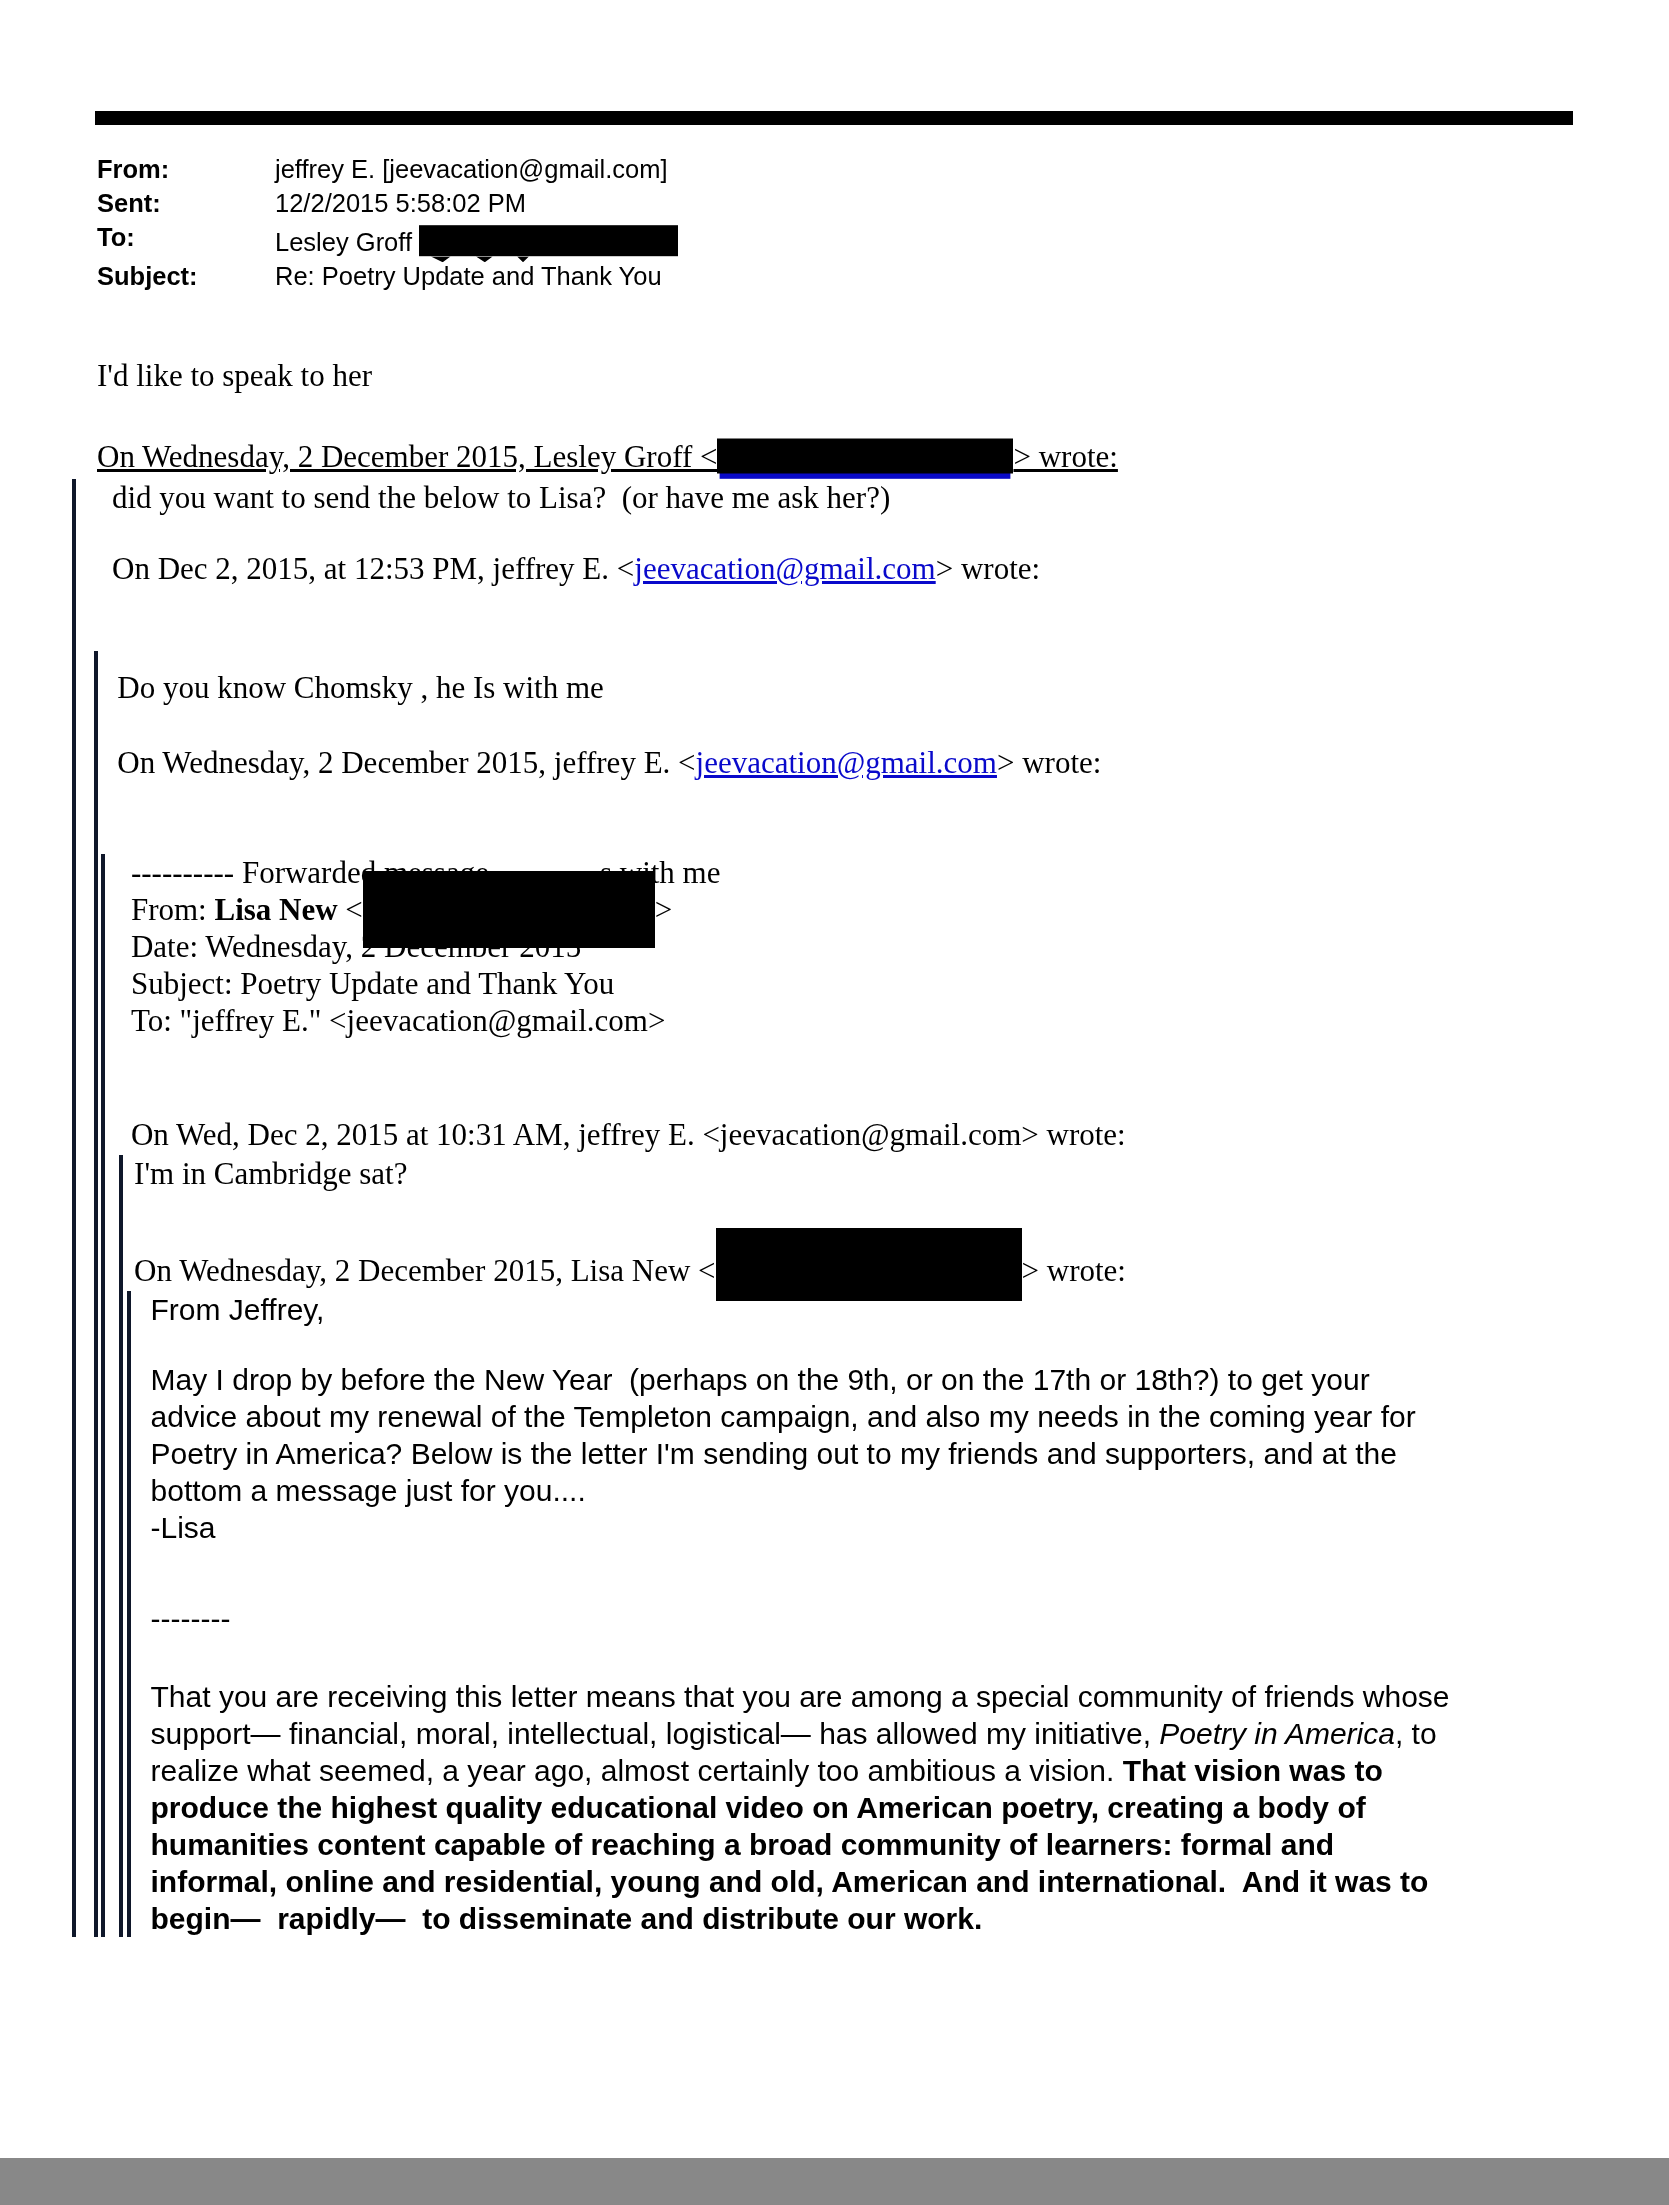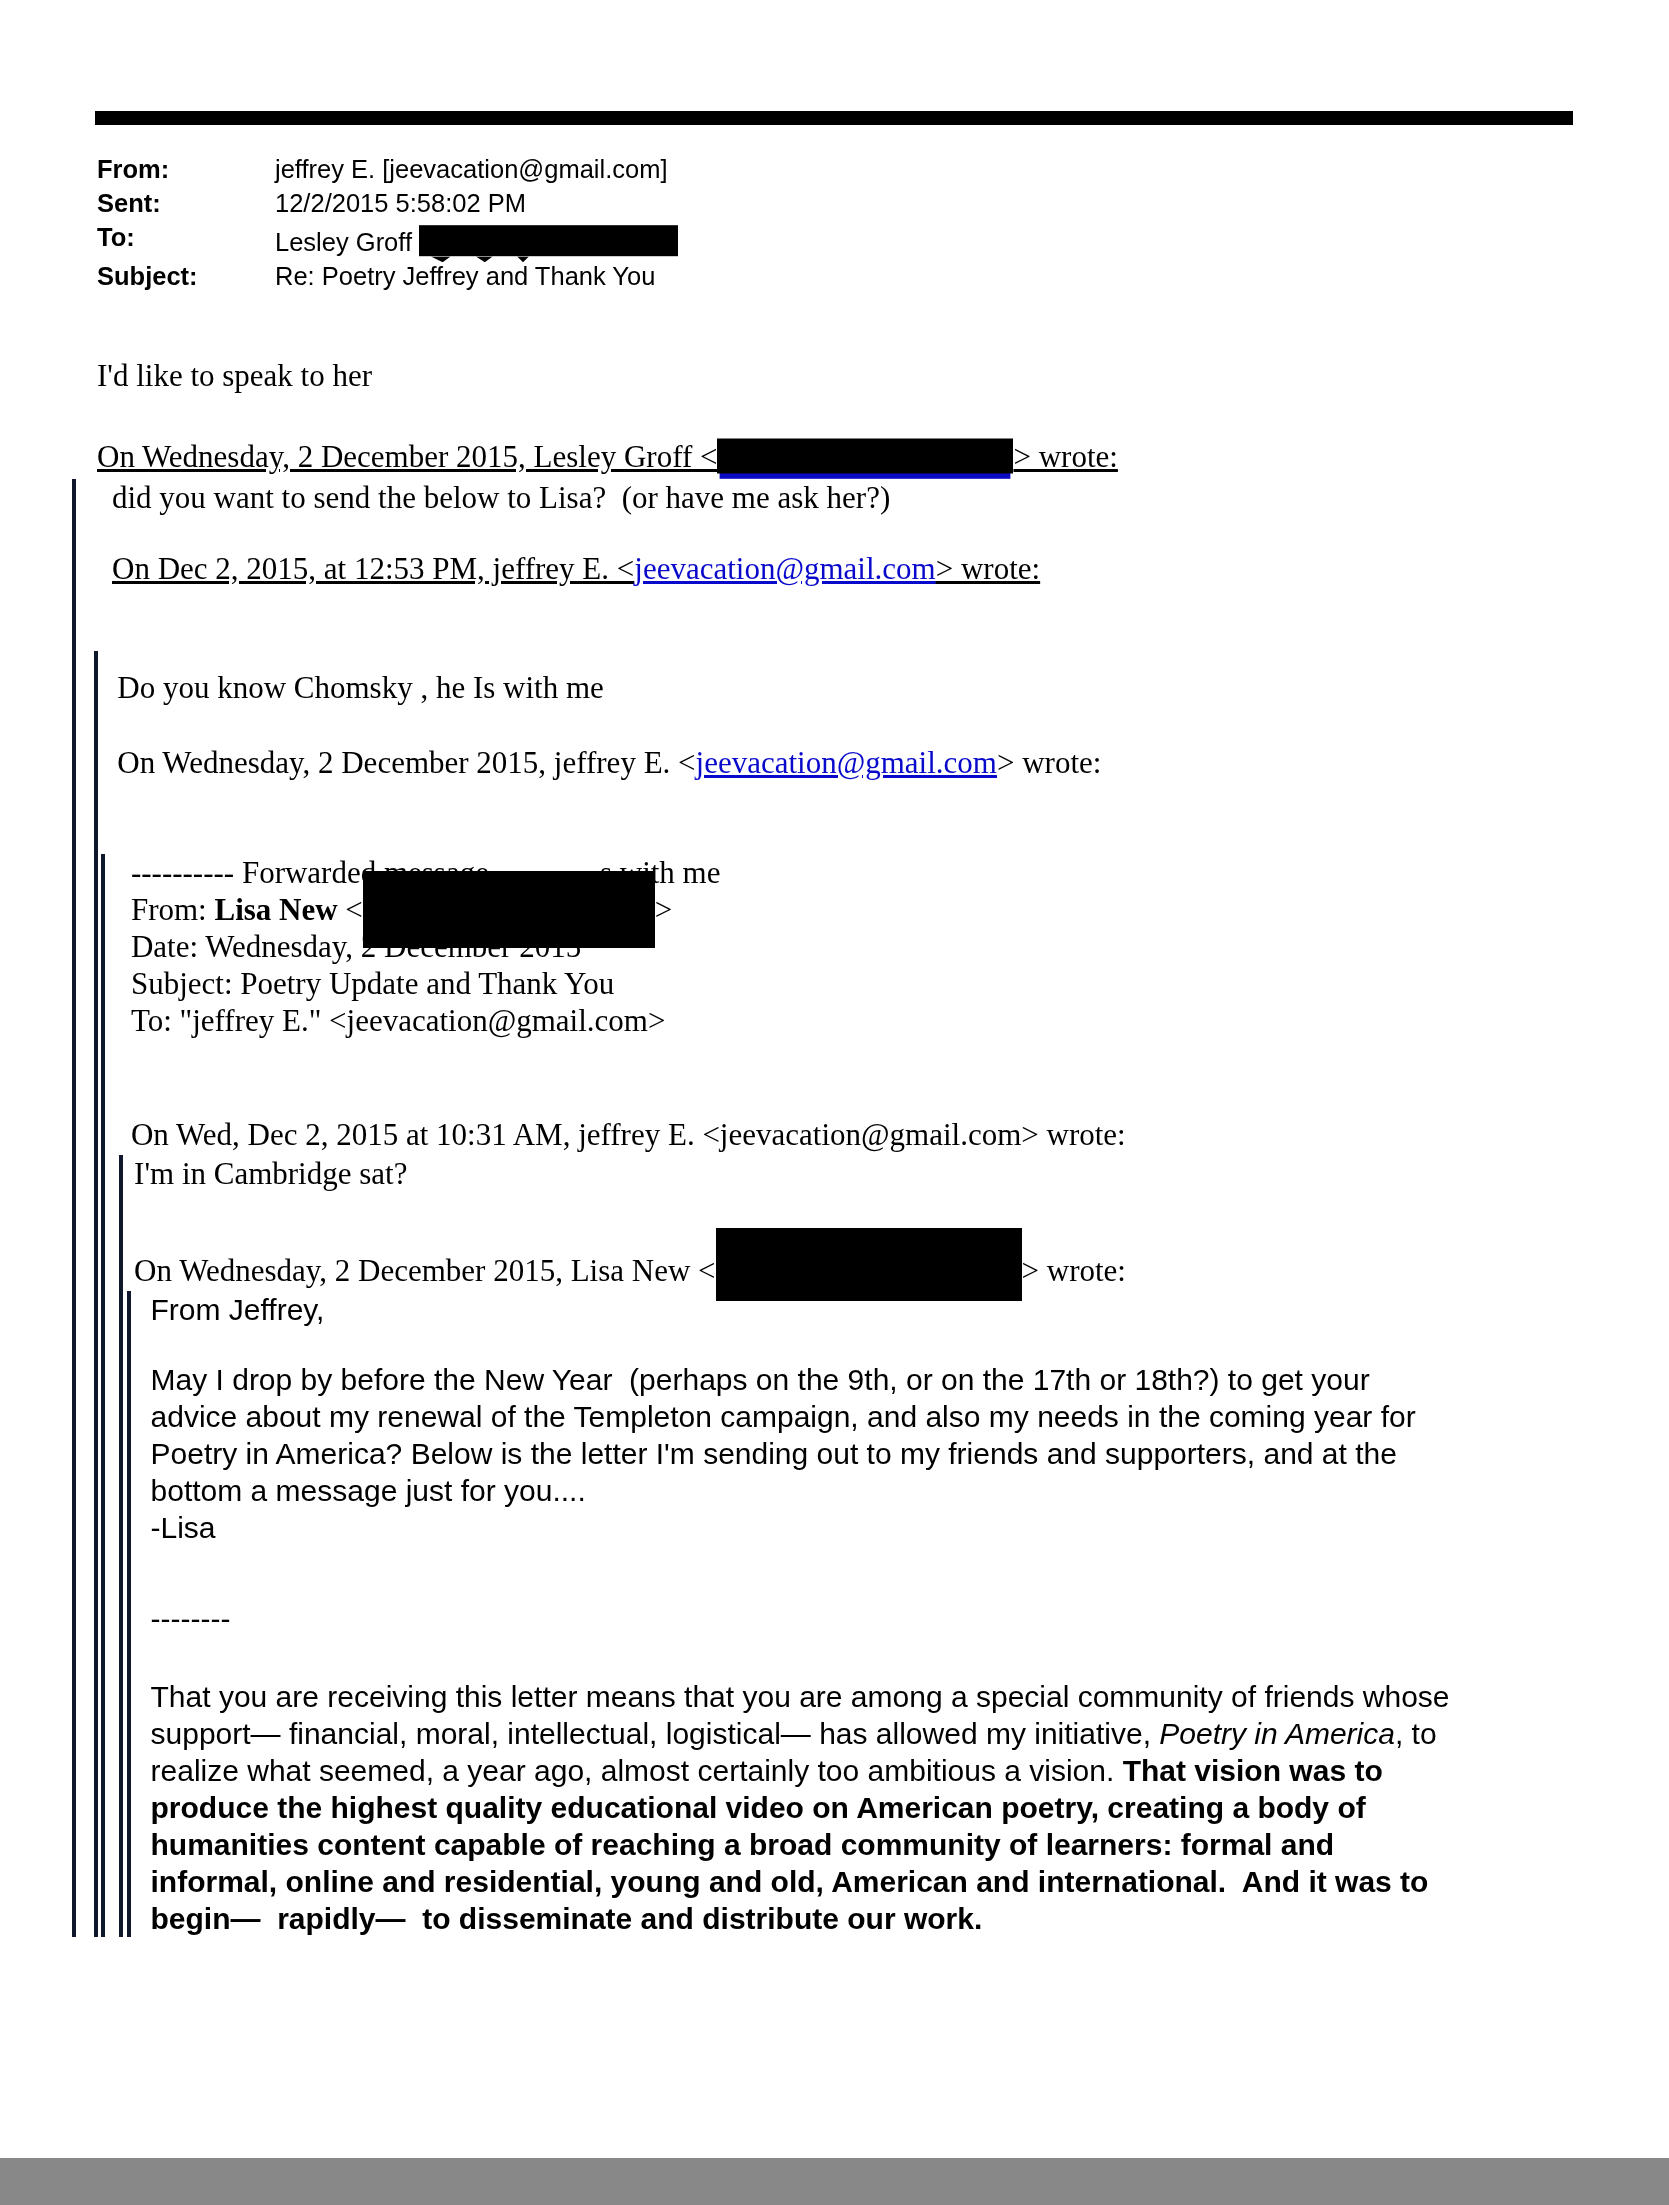--- a/index.html
+++ b/index.html
@@ -69,21 +69,21 @@
   .sans{
     font-family:"Liberation Sans","DejaVu Sans",sans-serif;
     font-size:30px;line-height:37px;
   }
   .it{font-style:italic;}
   .bold{font-weight:bold;}
   
   .mt-reply{margin-top:64px;}
   .mt-lesley{margin-top:38px;text-decoration:underline;}
   .mt-ask{margin-top:3.9px;}
-  .mt-apple{margin-top:34px;text-decoration:underline;}
+  .mt-apple{margin-top:34px;}
   .mt-chomsky{margin-top:64px;padding-top:18.3px;}
   .mt-gmail{margin-top:38px;}
   .mt-fwd{margin-top:73px;}
   .mt-ideal{margin-top:77px;}
   .mt-1031{margin-top:77px;}
   .mt-cam{margin-top:1.3px;}
   .mt-lisa-hdr{margin-top:60px;}
   .mt-dear{margin-top:2.6px;}
   .mt-para1{margin-top:33px;}
   .mt-div{margin-top:54px;}
@@ -111,21 +111,21 @@
       <div class="hdr-row">
         <span class="hdr-label">Sent:</span>
         <span class="hdr-value">12/2/2015 5:58:02 PM</span>
       </div>
       <div class="hdr-row">
         <span class="hdr-label">To:</span>
         <span class="hdr-value"><span>Lesley Groff </span><span class="red red-to"></span></span>
       </div>
       <div class="hdr-row">
         <span class="hdr-label">Subject:</span>
-        <span class="hdr-value">Re: Poetry Jeffrey and Thank You</span>
+        <span class="hdr-value">Re: Poetry Update and Thank You</span>
       </div>
     </div>
 
     <div class="body-serif">
 
       <p class="mt-reply prewrap">I'd like to speak to her</p>
 
       <p class="mt-lesley prewrap"><span>On Wednesday, 2 December 2015, Lesley Groff &lt;</span><span class="red red-lesley"></span><span>&gt; wrote:</span></p>
 
       <div class="bq bq1">

